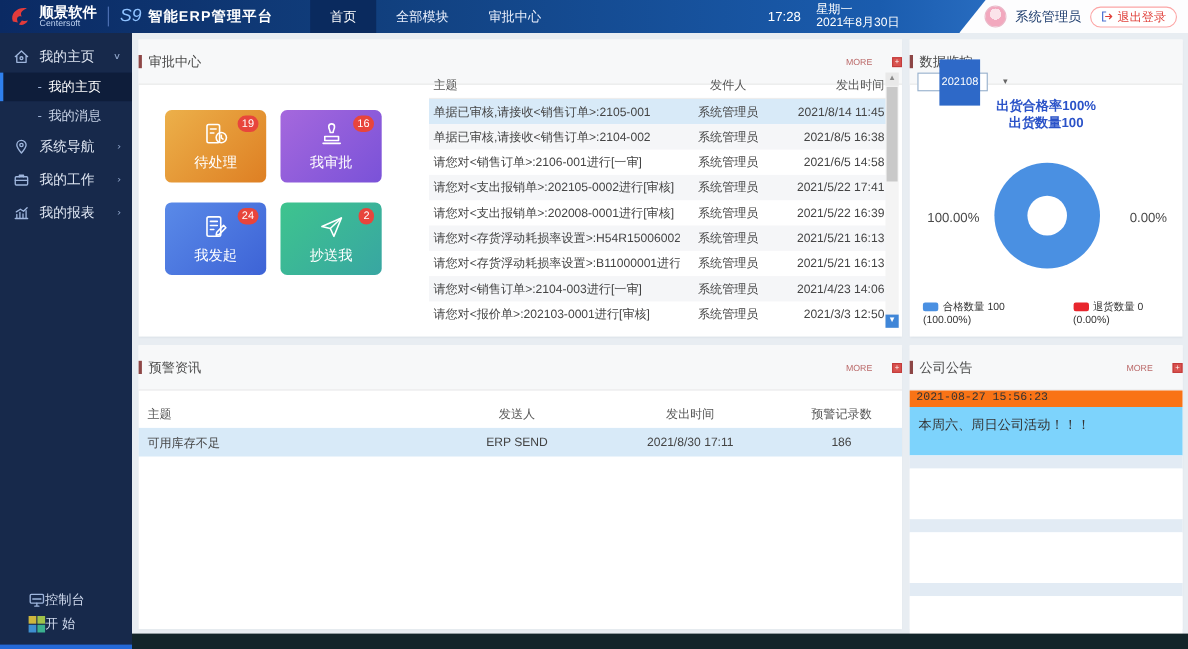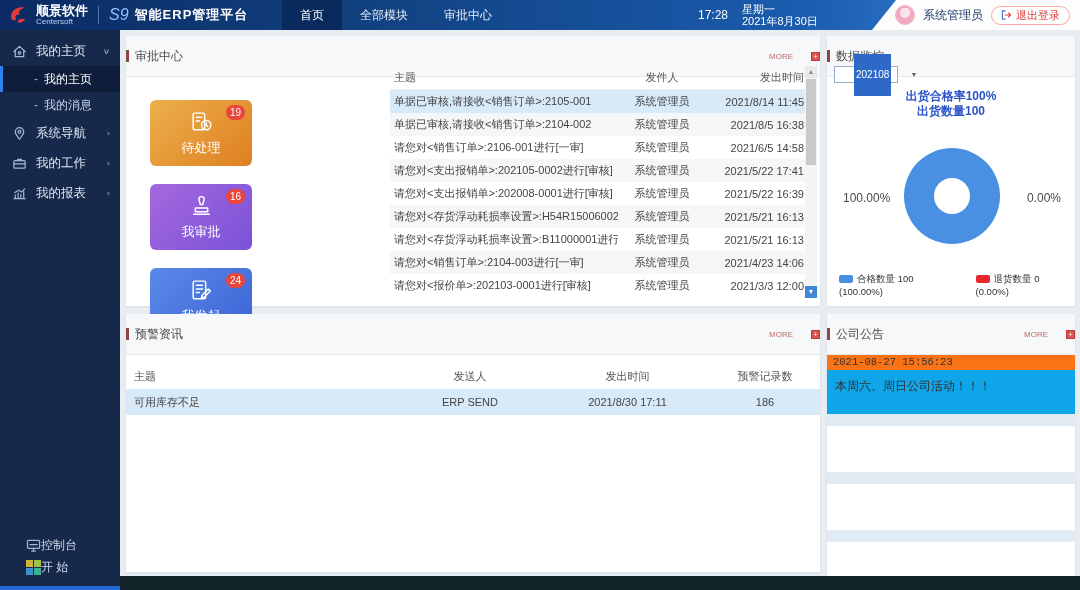--- a/index.html
+++ b/index.html
@@ -53,21 +53,21 @@
   #panel-monitor  { left:827px; top:36px;  width:248px; height:270px; }
   #panel-notice   { left:827px; top:314px; width:248px; height:258px; }
   .panel-h { height:41px; background:#f7f8f9; border-bottom:1px solid #e9e9e9; display:flex; align-items:center; padding:0 0; }
   .panel-h .bar { width:3px; height:12px; background:#8d4646; margin-right:6px; }
   .panel-h .t { font-size:12px; color:#4a4a4a; flex:1; }
   .more { display:flex; align-items:center; gap:18px; color:#bb6a6a; font-size:8px; cursor:pointer; }
   .more .sq { width:9px; height:9px; background:#d9534f; border:1px solid #c23b3b; color:#fff; font-size:7px; line-height:7px; text-align:center; }
 
   
   .tiles { position:absolute; left:24px; top:64px; width:216px; display:flex; flex-wrap:wrap; gap:18px 13px; }
-  .tile { width:102px; height:66px; border-radius:6px; position:relative; display:flex; flex-direction:column;
+  .tile { width:92px; height:66px; border-radius:6px; position:relative; display:flex; flex-direction:column;
     align-items:center; justify-content:center; gap:4px; color:#fff; cursor:pointer; }
   .tile svg { width:25px; height:25px; stroke:#fff; fill:none; stroke-width:1.4; stroke-linecap:round; stroke-linejoin:round; }
   .tile .lb { font-size:13px; }
   .tile1 { background:linear-gradient(135deg,#ecb04a,#de7f23); }
   .tile2 { background:linear-gradient(135deg,#a568dd,#7a52d8); }
   .tile3 { background:linear-gradient(135deg,#5a8ae8,#3d63d6); }
   .tile4 { background:linear-gradient(135deg,#3ec48e,#38a6a2); }
   .badge { position:absolute; top:5px; right:7px; min-width:9px; height:15px; padding:0 4px;
     background:#e8453c; border-radius:8px; font-size:10px; line-height:15px; text-align:center; color:#fff; }
 
@@ -104,21 +104,21 @@
   .donut { position:absolute; left:77px; top:112px; width:96px; height:96px; border-radius:50%; background:#4a90e2; }
   .donut::after { content:""; position:absolute; left:30px; top:30px; width:36px; height:36px; border-radius:50%; background:#fff; }
   .dlabel { position:absolute; top:155px; font-size:12px; color:#4a4a4a; }
   .dl-left { left:16px; } .dl-right { right:14px; }
   .mlegend { position:absolute; left:12px; bottom:9px; display:flex; gap:16px; font-size:9.5px; color:#333; align-items:center; }
   .sw { width:14px; height:8px; border-radius:2px; display:inline-block; margin-right:4px; vertical-align:-1px; }
   .sw-blue { background:#4a90e2; } .sw-red { background:#e8262d; }
 
   
   .nitem-date { height:15px; background:#f97316; font-size:10.5px; color:#333; padding:1px 6px; line-height:13px;font-family:Liberation Mono, monospace; }
-  .nitem-body { min-height:44px; background:#0ea5e9; font-size:12px; color:#333; padding:8px; }
+  .nitem-body { min-height:44px; background:#7dd3fc; font-size:12px; color:#333; padding:8px; }
   .nslot-bar { height:12px; background:#e2ebf4; }
   .nslot-body { height:46px; background:#fff; }
   .nslot-body.tall { height:58px; }
 
   
   .footer { position:absolute; left:120px; top:576px; width:960px; height:14px; background:#13252a; }
 
   svg.lineic { fill:none; stroke:#9fb6dd; stroke-width:1.3; stroke-linecap:round; stroke-linejoin:round; }
 </style>
 </head>
@@ -324,21 +324,21 @@
       <span class="c-time">2021/5/21 16:13</span>
     </div>
     <div class="trow alt">
       <span class="c-subj">请您对&lt;销售订单&gt;:2104-003进行[一审]</span>
       <span class="c-sender">系统管理员</span>
       <span class="c-time">2021/4/23 14:06</span>
     </div>
     <div class="trow">
       <span class="c-subj">请您对&lt;报价单&gt;:202103-0001进行[审核]</span>
       <span class="c-sender">系统管理员</span>
-      <span class="c-time">2021/3/3 12:00</span>
+      <span class="c-time">2021/3/3 12:50</span>
     </div>
   </div>
 
   <div class="vscroll">
     <div class="vs-up">▲</div>
     <div class="vs-thumb"></div>
     <div class="vs-down">▼</div>
   </div>
 </div>
 

